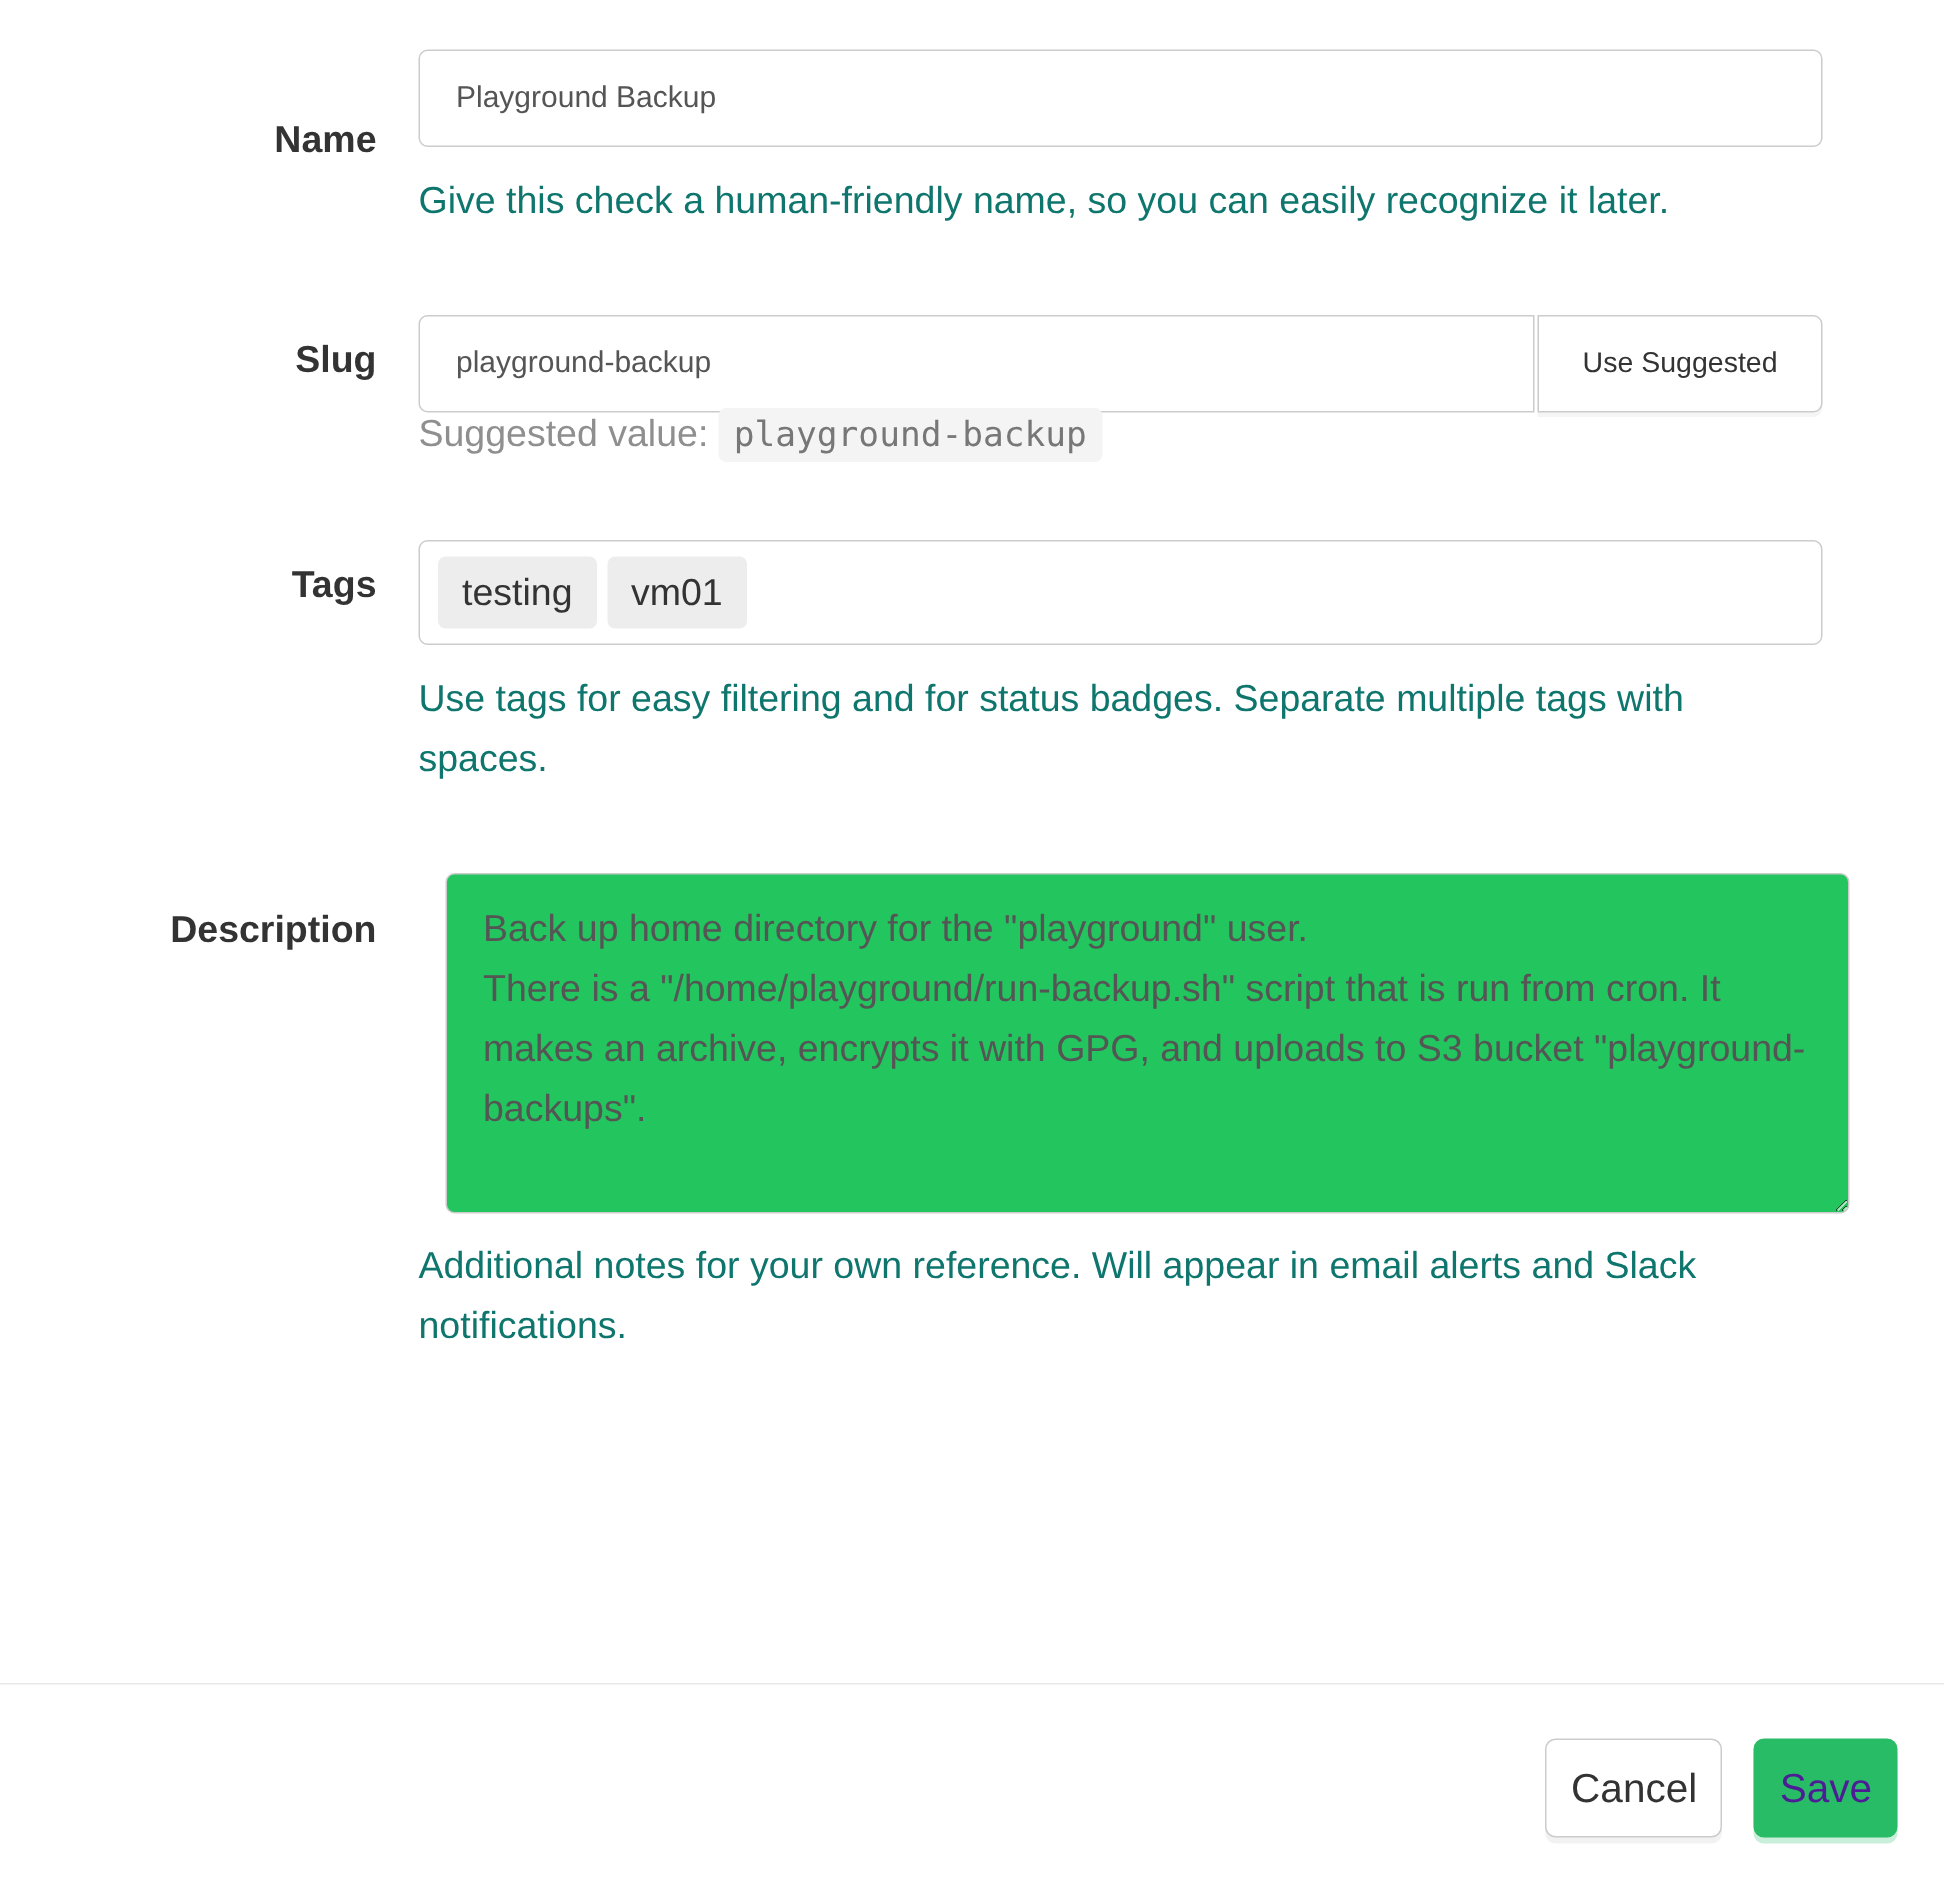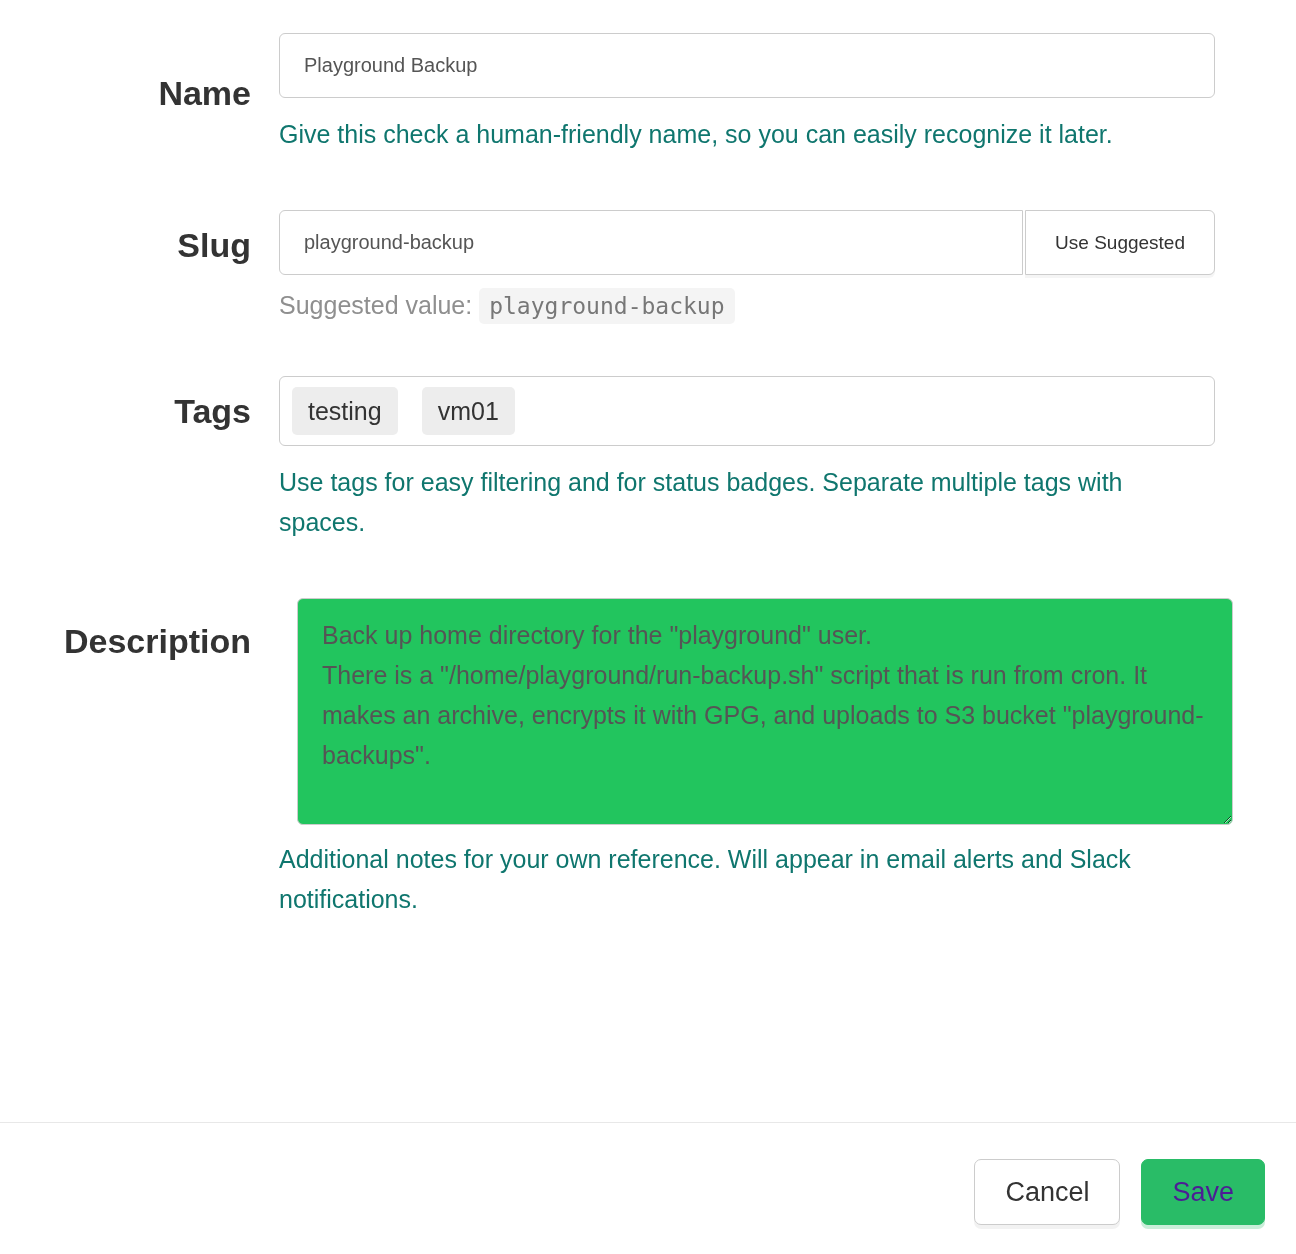--- a/index.html
+++ b/index.html
@@ -56,21 +56,21 @@
   }
   .label-col {
     width: 247px;
     flex: 0 0 247px;
     text-align: right;
     padding-right: 28px;
   }
   .label-col.middle { align-self: center; }
   .label-col.top { padding-top: 24px; }
   .control-label {
-    font-size: 34px;
+    font-size: 25px;
     font-weight: 700;
     color: #333;
   }
   .field-col {
     flex: 1 1 auto;
     min-width: 0;
     padding-right: 49px;
   }
   .text-input {
     width: 100%;
@@ -113,42 +113,41 @@
     border-top-right-radius: 6px;
     border-bottom-right-radius: 6px;
     border-top-left-radius: 0;
     border-bottom-left-radius: 0;
     box-shadow: 0 3px 0 rgba(0,0,0,0.04);
     cursor: pointer;
   }
   .suggested-line {
     font-size: 25px;
     color: #8f8f8f;
-    margin-top: 16px;
   }
   .code-chip {
     font-family: "DejaVu Sans Mono", "Liberation Mono", monospace;
     font-size: 23px;
     color: #777;
     background: #f4f4f4;
     border-radius: 5px;
     padding: 5px 10px;
   }
 
   
   .tags-input {
     width: 100%;
     min-height: 66px;
     border: 1px solid #cccccc;
     border-radius: 6px;
     background: #fff;
     display: flex;
     align-items: center;
     padding: 10px 12px;
-    gap: 24px;
+    gap: 7px;
     cursor: text;
   }
   .tag-chip {
     background: #ededed;
     color: #333;
     font-size: 25px;
     border-radius: 5px;
     padding: 9px 16px;
     line-height: 1.2;
   }
@@ -182,21 +181,21 @@
     align-items: center;
     gap: 21px;
     background: #fff;
   }
   .btn {
     height: 66px;
     font-size: 27px;
     font-family: "Liberation Sans", sans-serif;
     border-radius: 7px;
     cursor: pointer;
-    padding: 0 30px;
+    padding: 0 16px;
     text-align: right;
   }
   .btn-cancel {
     background: #fff;
     color: #333;
     border: 1px solid #cccccc;
     box-shadow: 0 4px 0 rgba(0,0,0,0.05);
   }
   .btn-save {
     background: #29bc67;

